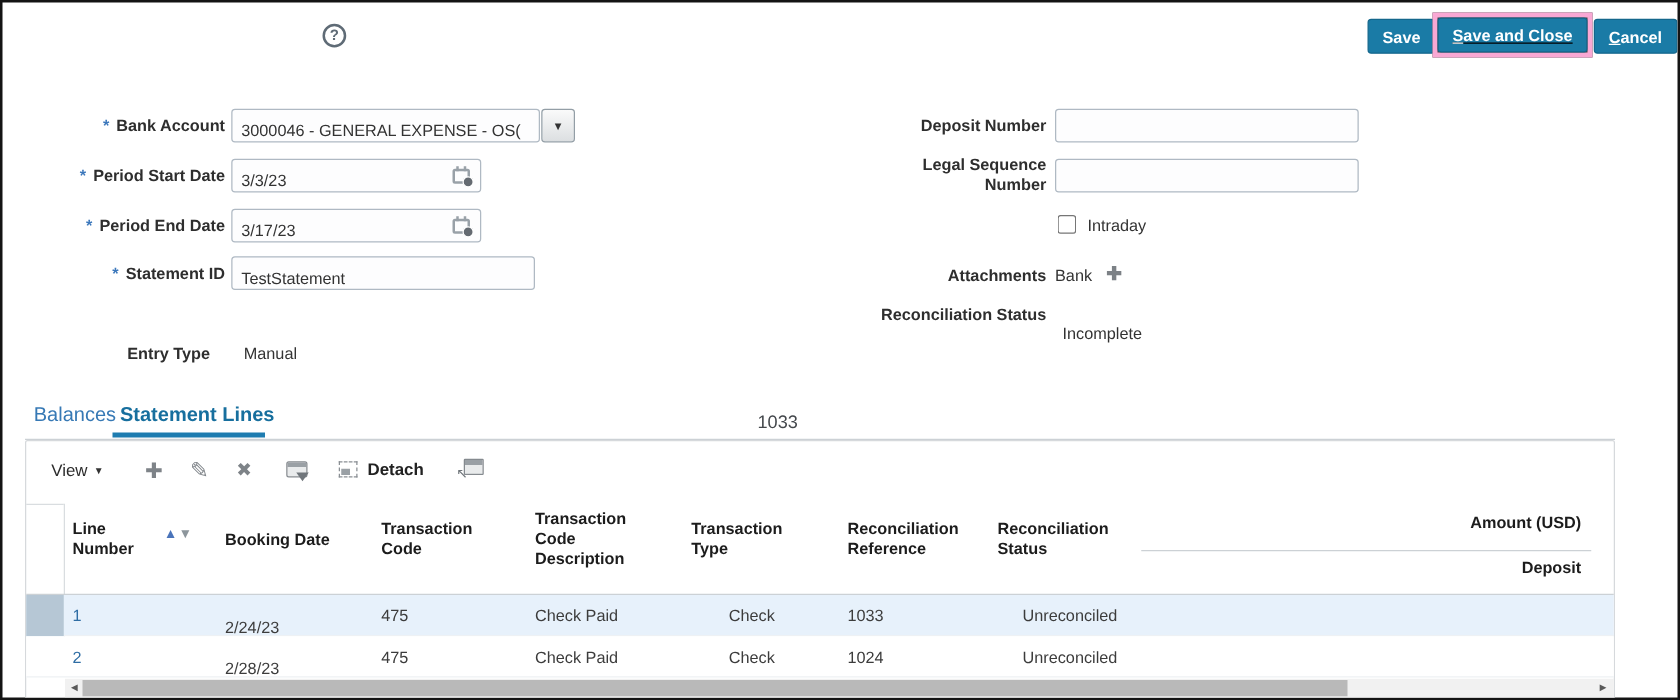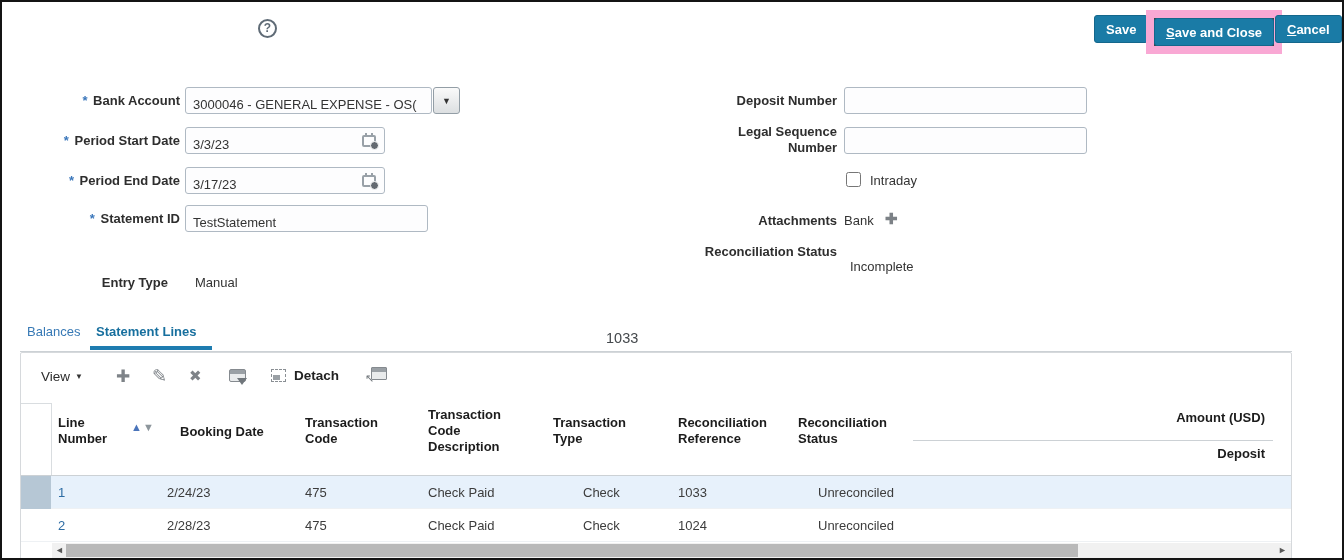--- a/index.html
+++ b/index.html
@@ -7,21 +7,21 @@
   body { font-family:"Liberation Sans", sans-serif; }
   .app { position:relative; width:1344px; height:560px; border:2px solid #141414; background:#fff; overflow:hidden; }
 
   
   .page-title { position:absolute; left:14px; top:12px; font-size:20px; color:#3d4a55; letter-spacing:.2px; }
   .help-icon { position:absolute; left:256px; top:17px; width:19px; height:19px; border:2px solid #5f6b76;
                border-radius:50%; color:#5f6b76; font-size:12px; font-weight:bold; text-align:center; line-height:15px; }
   .btn { display:block; background:#1a7ba6; color:#fff; font-family:"Liberation Sans",sans-serif;
          font-weight:bold; font-size:13px; border:1px solid #14678c; border-radius:3px; height:28px; padding:0 11px; cursor:pointer; }
   .btn-save { position:absolute; left:1092px; top:13px; }
-  .red-frame { position:absolute; left:1144px; top:8px; border:8px solid #f9a8d4; background:#404040; }
+  .red-frame { position:absolute; left:1144px; top:8px; border:4px solid #f9a8d4; background:#404040;text-decoration:underline; }
   .btn-cancel { position:absolute; left:1273px; top:13px; }
   .btn u { text-decoration:underline; }
 
   
   .flabel { position:absolute; font-size:13px; font-weight:bold; color:#2e2e2e; text-align:right; line-height:16px; }
   .req { color:#3b77bb; font-weight:bold; margin-right:2px; }
   .field { position:absolute; height:27px; border:1px solid #afb9c3; border-radius:3px; background:#fdfdfe; display:flex; align-items:center; }
   .field input { border:none; outline:none; background:transparent; font-family:"Liberation Sans",sans-serif;
                  font-size:13px; color:#333; width:100%; height:100%; padding:0 7px;margin-top:8px; }
   .combo-btn { position:absolute; width:27px; height:27px; border:1px solid #939ea6; border-radius:3px;
@@ -30,21 +30,21 @@
   .cal-icon { position:absolute; right:6px; top:5px; width:16px; height:15px; }
   .cal-body { position:absolute; left:0; top:2px; right:2px; bottom:1px; border:2px solid #99a1a8; border-radius:2px; }
   .cal-tab1,.cal-tab2 { position:absolute; top:0; width:2px; height:4px; background:#99a1a8; }
   .cal-tab1 { left:3px; } .cal-tab2 { left:9px; }
   .cal-clock { position:absolute; right:-1px; bottom:-2px; width:9px; height:9px; background:#646a71; border:1px solid #fff; border-radius:50%; }
   .ro-value { position:absolute; font-size:13px; color:#333; }
   .checkbox { position:absolute; width:15px; height:15px; }
   .plus-icon { position:absolute; color:#7c8186; font-weight:bold; font-size:15px; }
 
   
-  .tab { position:absolute; top:322px; font-size:13px; cursor:pointer; }
+  .tab { position:absolute; top:322px; font-size:16px; cursor:pointer; }
   .tab-inactive { color:#3779b5; }
   .tab-active { color:#176f9e; font-weight:bold; }
   .tab-underline { position:absolute; left:88px; top:344px; width:122px; height:4px; background:#1e7cb0; }
   .tabbar-line { position:absolute; left:18px; top:349px; width:1272px; height:1px; background:#ccd1d5; }
   .stray-value { position:absolute; left:604px; top:328px; font-size:14.5px; color:#44484c; }
 
   
   .panel { position:absolute; left:18px; top:350px; width:1272px; height:208px; border:1px solid #d6d9dc; border-radius:2px; background:#fff; }
   .view-menu { position:absolute; left:20px; top:16px; font-size:13.5px; color:#2c2c2c; cursor:pointer; }
   .view-caret { font-size:8px; color:#333; margin-left:5px; vertical-align:2px; }
@@ -80,21 +80,21 @@
   .amount-line { position:absolute; left:892px; top:87px; width:360px; height:1px; background:#ccd1d5; }
   .th-deposit { left:1044px; top:93px; width:200px; text-align:right; }
 
   .row { position:absolute; left:0; width:1270px; height:33px; border-bottom:1px solid #eef1f4; }
   .row1 { top:123px; background:#e7f1fb; }
   .row2 { top:156px; background:#fff; }
   .gutter-cell { position:absolute; left:0; width:30px; height:33px; }
   .gutter-selected { background:#b6c7d5; }
   .cell { position:absolute; top:9px; font-size:13px; color:#3c3c3c; }
   .cell-link { color:#2e6da4; cursor:pointer; }
-  .c-line { left:37px; } .c-book { left:146px; } .c-code { left:284px; } .c-desc { left:407px; }
+  .c-line { left:37px; } .c-book { left:159px;margin-top:9px; } .c-code { left:284px; } .c-desc { left:407px; }
   .c-type { left:562px; } .c-ref { left:657px; } .c-status { left:797px; }
   .c-deposit { left:1044px; width:200px; text-align:right; }
 
   .hscroll-track { position:absolute; left:31px; top:190px; width:1239px; height:15px; background:#f1f1f1; }
   .hscroll-thumb { position:absolute; left:45px; top:191px; width:1012px; height:13px; background:#b9b9b9; cursor:pointer; }
   .scroll-arrow { position:absolute; top:192px; font-size:9px; color:#595959; cursor:pointer; }
   .arrow-left { left:34px; } .arrow-right { left:1257px; }
 </style>
 </head>
 <body>

